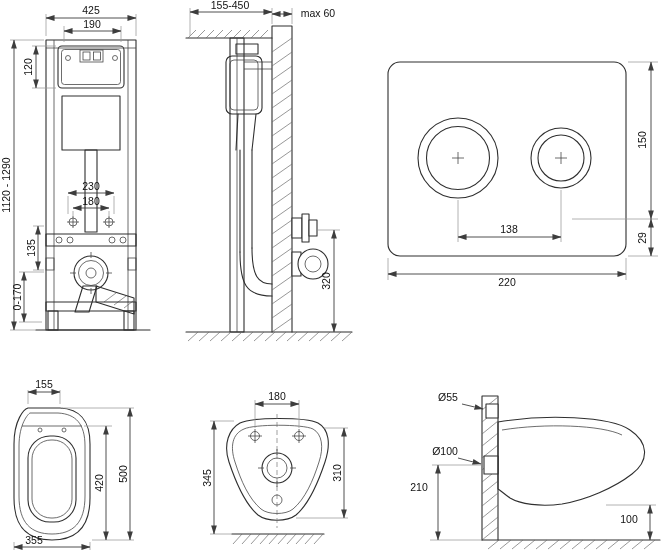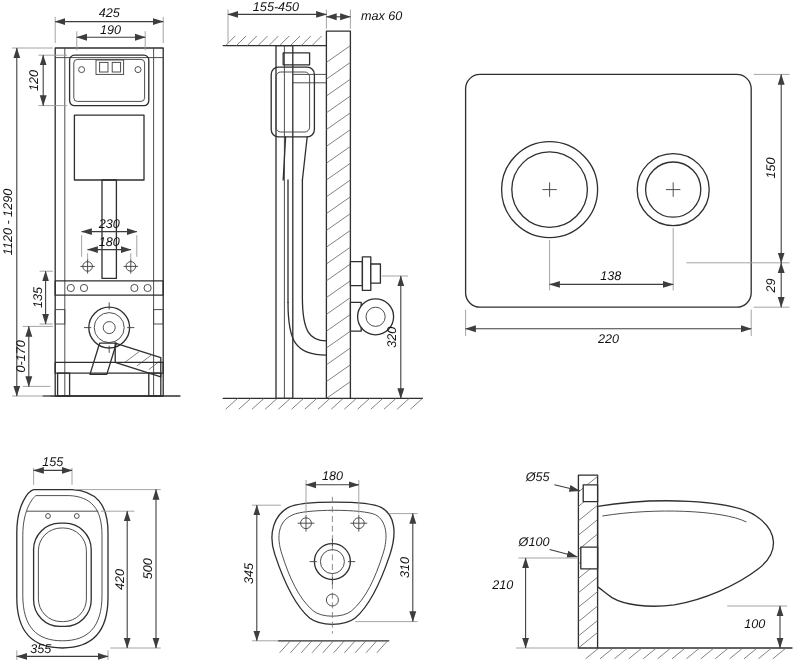--- a/index.html
+++ b/index.html
@@ -1,17 +1,17 @@
 <!DOCTYPE html>
 <html><head>
 <meta charset="utf-8">
 <style>
   html,body{margin:0;padding:0;background:#fff;}
   .canvas{position:relative;width:672px;height:550px;background:#ffffff;overflow:hidden;
-          font-family:"Liberation Sans", sans-serif;font-style:italic;}
+          font-family:"Liberation Sans", sans-serif;}
   svg{display:block;}
   .obj{stroke:#2f2f2f;fill:none;stroke-width:1.1;stroke-linejoin:round;stroke-linecap:round;}
   .obj2{stroke:#474747;fill:none;stroke-width:0.8;}
   .fillw{fill:#ffffff;}
   .hatch{stroke:#6b6b6b;stroke-width:0.7;fill:none;}
   .ext{stroke:#9a9a9a;stroke-width:0.75;fill:none;}
   .dimln{stroke:#3d3d3d;stroke-width:0.9;fill:none;}
   .cl{stroke:#777;stroke-width:0.7;fill:none;stroke-dasharray:5 3;}
   text.dim{fill:#111;font-size:10.5px;text-anchor:middle;font-family:"Liberation Sans",sans-serif;}
 </style>

